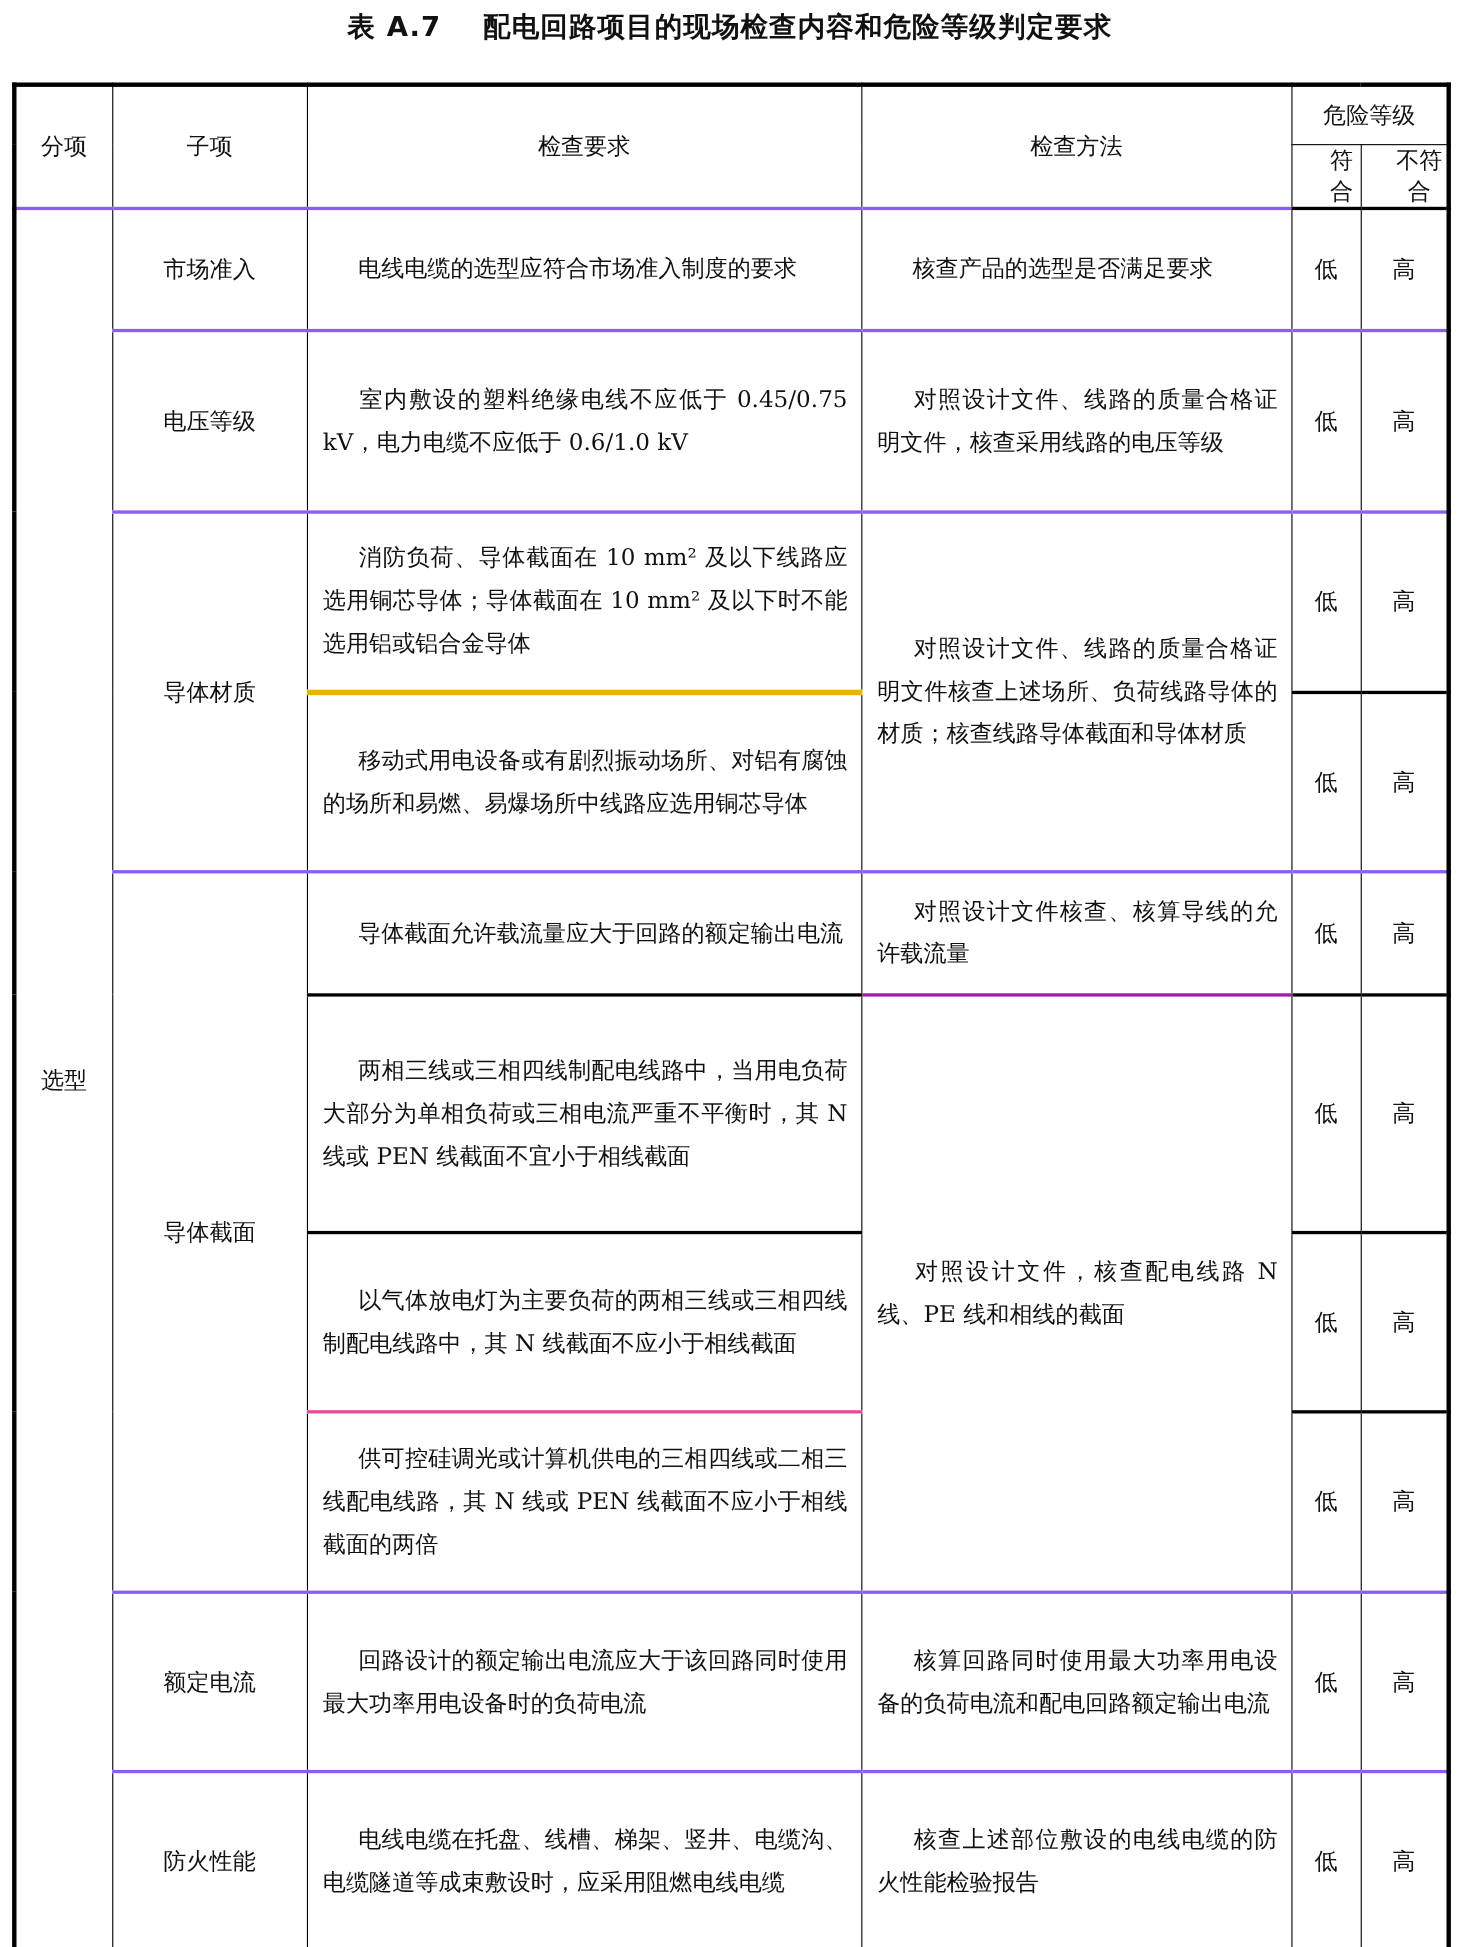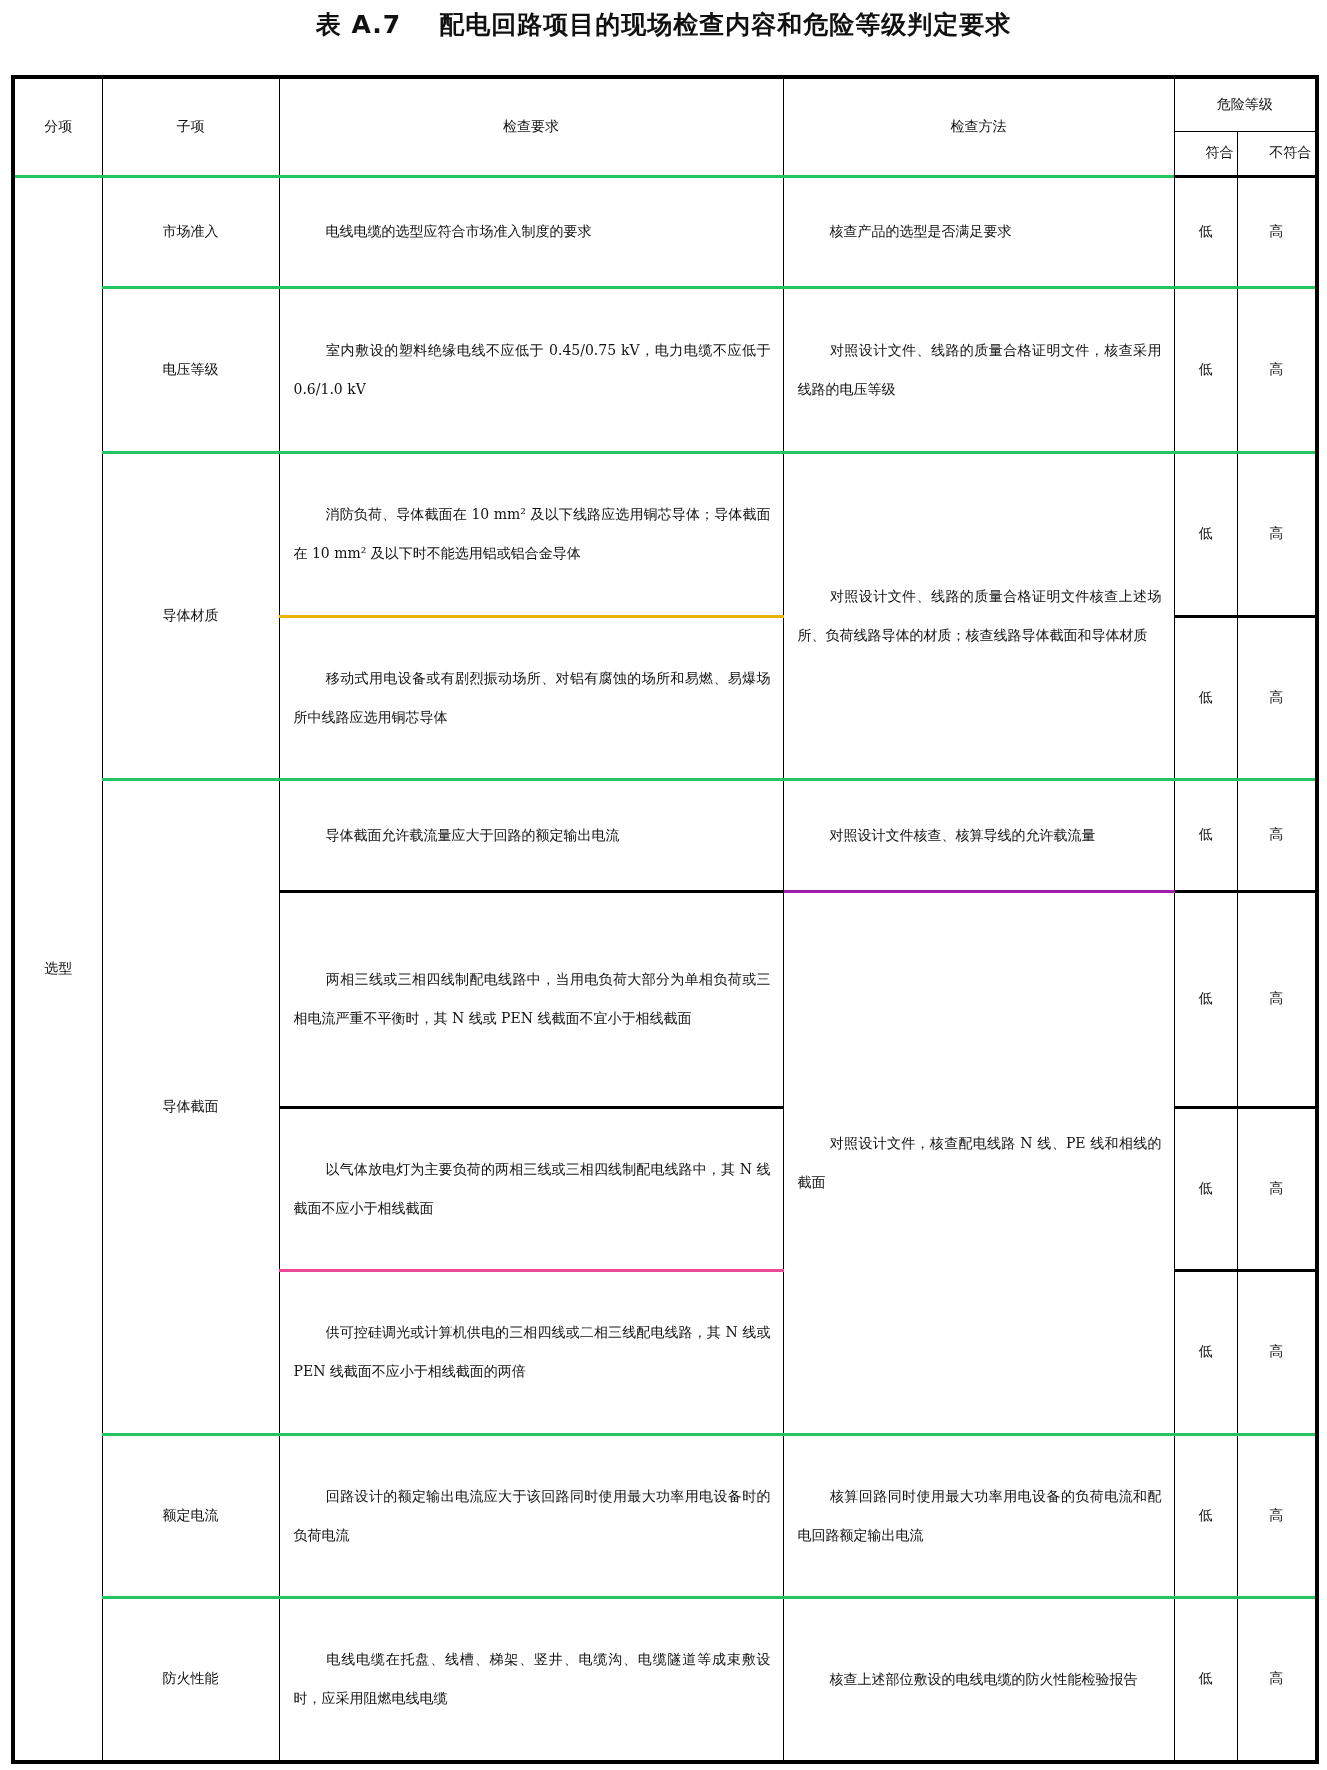--- a/index.html
+++ b/index.html
@@ -14,27 +14,27 @@
     font-weight: bold; font-size: 25px; letter-spacing: 1px;
   }
   .title .num { margin-right: 38px; }
   table.main {
     position: absolute; left: 11px; top: 75px;
     width: 1304px; border-collapse: collapse; table-layout: fixed;
     border: 4px solid #000;
   }
   table.main td, table.main th {
     border: 1.6px solid #000; padding: 0; font-weight: normal;
-    font-size: 14px; vertical-align: middle;
+    font-size: 21px; vertical-align: middle;
   }
   table.main thead tr:last-child th { border-bottom: 3px solid #000; padding-left: 28px; }
   .c { text-align: center; }
   .p { text-align: justify; padding: 0 12px 0 14px !important; line-height: 39px; }
   .p .ind { display: inline-block; width: 32px; }
-  tr.grp td { border-top: 3px solid #22c55e; }
+  tr.grp td { border-top: 3px solid #8b5cf6; }
 </style>
 </head>
 <body>
 
 <div class="title">
   <span class="num">表 A.7</span><span>配电回路项目的现场检查内容和危险等级判定要求</span>
 </div>
 
 <table class="main">
   <colgroup>
@@ -78,21 +78,21 @@
     </tr>
 
     <tr class="grp" style="height:164px">
       <td rowspan="2" class="c">导体材质</td>
       <td class="p"><span class="ind"></span><span>消防负荷、导体截面在 10 mm² 及以下线路应选用铜芯导体；导体截面在 10 mm² 及以下时不能选用铝或铝合金导体</span></td>
       <td rowspan="2" class="p"><span class="ind"></span><span>对照设计文件、线路的质量合格证明文件核查上述场所、负荷线路导体的材质；核查线路导体截面和导体材质</span></td>
       <td class="c">低</td>
       <td class="c">高</td>
     </tr>
     <tr style="height:163px">
-      <td class="p" style="border-top:3px solid #eab308"><span class="ind"></span><span>移动式用电设备或有剧烈振动场所、对铝有腐蚀的场所和易燃、易爆场所中线路应选用铜芯导体</span></td>
+      <td class="p" style="border-top:5px solid #eab308"><span class="ind"></span><span>移动式用电设备或有剧烈振动场所、对铝有腐蚀的场所和易燃、易爆场所中线路应选用铜芯导体</span></td>
       <td class="c" style="border-top:3px solid #000">低</td>
       <td class="c" style="border-top:3px solid #000">高</td>
     </tr>
 
     <tr class="grp" style="height:112px">
       <td rowspan="4" class="c" style="padding-top:1px">导体截面</td>
       <td class="p"><span class="ind"></span><span>导体截面允许载流量应大于回路的额定输出电流</span></td>
       <td class="p"><span class="ind"></span><span>对照设计文件核查、核算导线的允许载流量</span></td>
       <td class="c">低</td>
       <td class="c">高</td>

